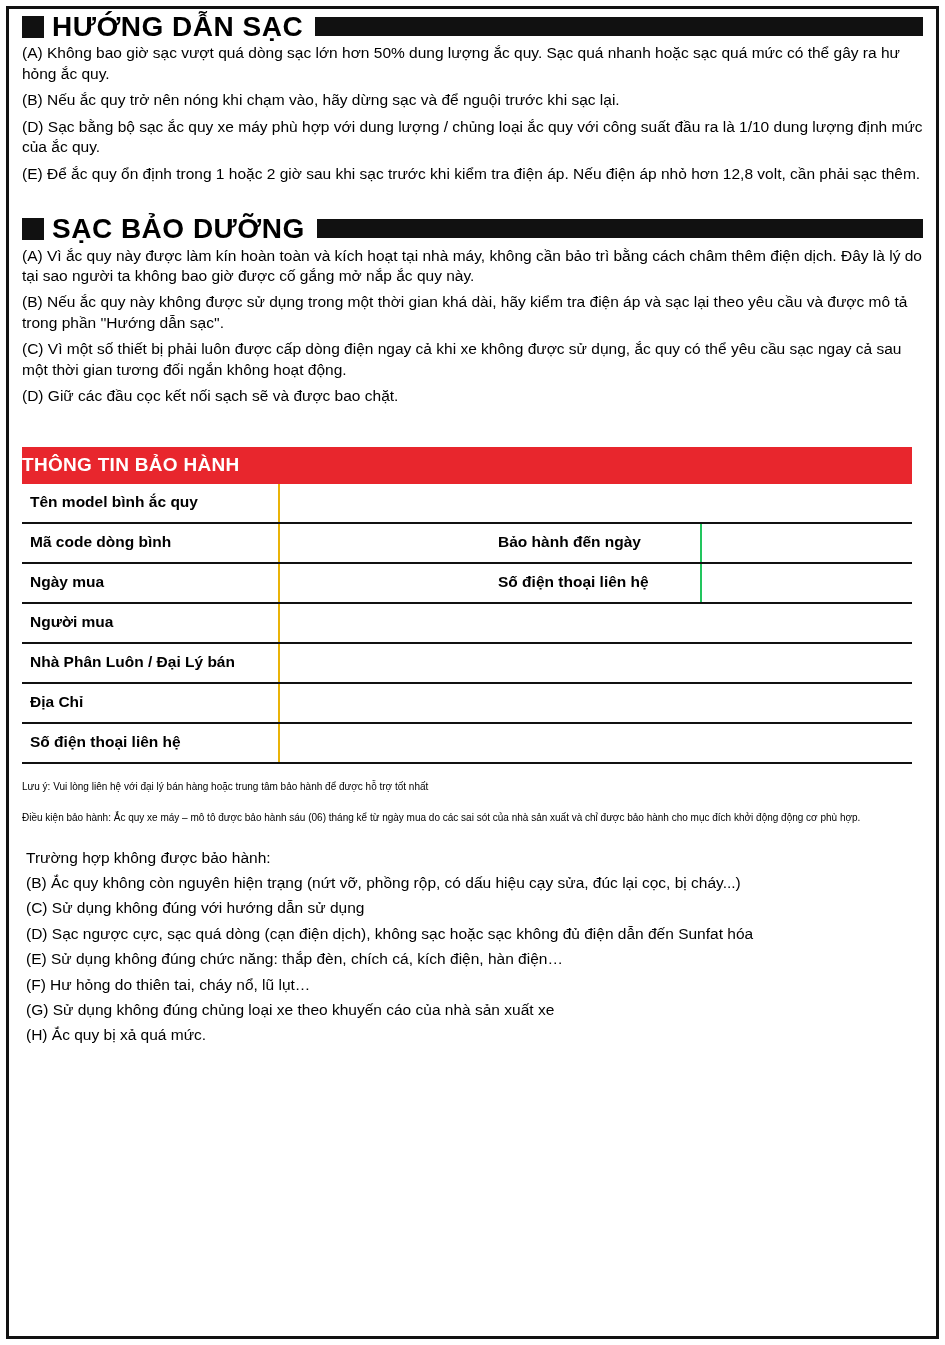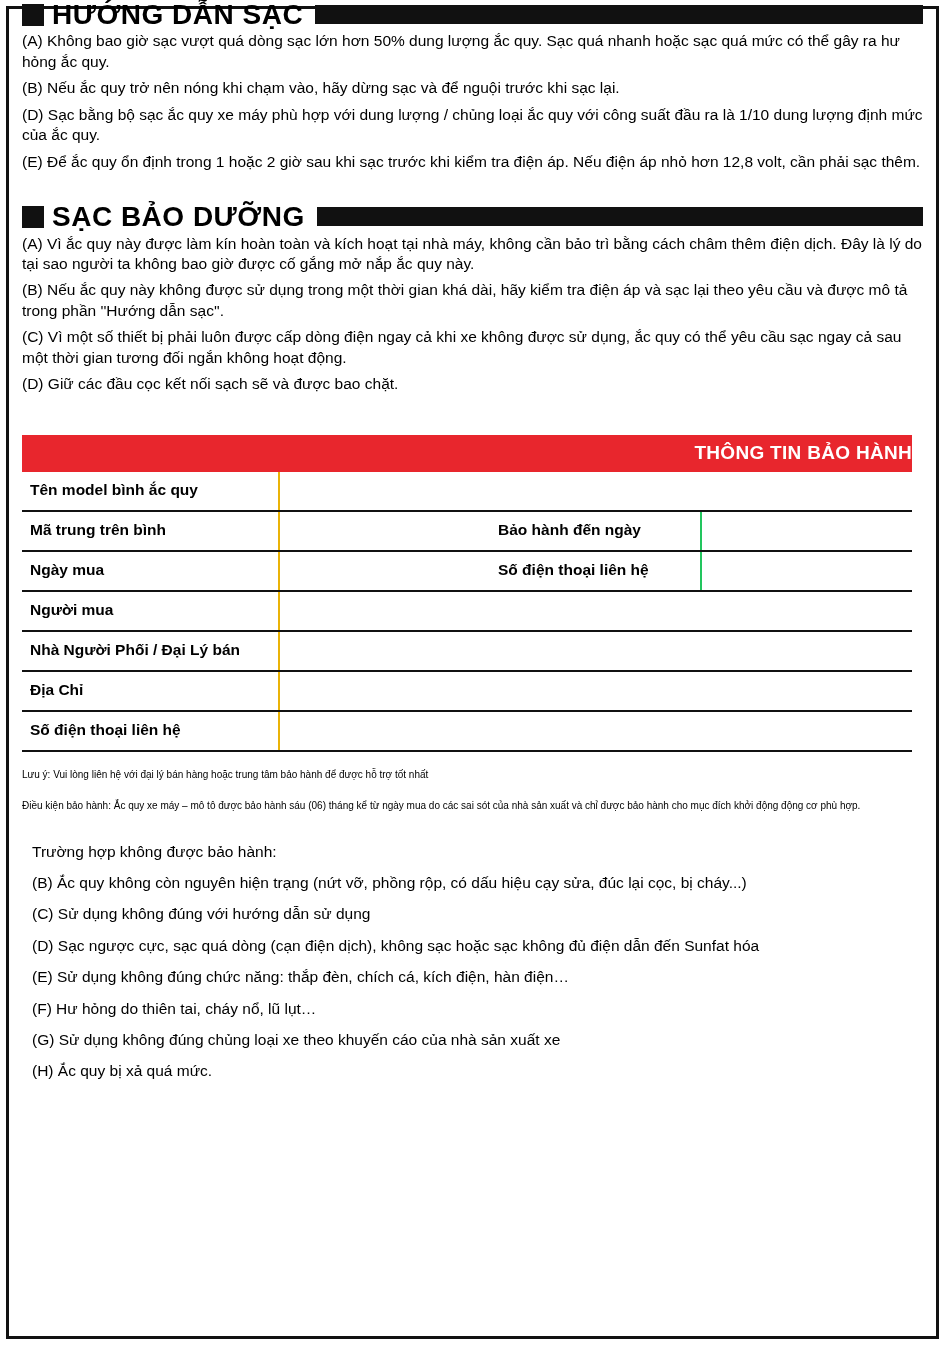--- a/index.html
+++ b/index.html
@@ -21,21 +21,21 @@
     top: 6px;
     right: 6px;
     bottom: 6px;
     border: 3px solid #111111;
     box-sizing: border-box;
     pointer-events: none;
   }
   .content {
     position: absolute;
     left: 22px;
-    top: 0;
+    top: 12px;
     width: 901px;
   }
 
   
   .section-head {
     display: flex;
     align-items: center;
     gap: 8px;
     margin-bottom: 2px;
   }
@@ -72,21 +72,21 @@
   
   .warranty {
     margin-top: 28px;
     width: 890px;
   }
   .warranty-title {
     background: #e8262d;
     color: #ffffff;
     font-size: 19px;
     font-weight: bold;
-    text-align: right;
+    text-align: left;
     padding: 7px 0 8px 0;
     letter-spacing: 0.3px;
     margin-top: 8px;
   }
   table.wtab {
     border-collapse: collapse;
     width: 100%;
     table-layout: fixed;
   }
   table.wtab td {
@@ -107,21 +107,21 @@
   .notes { margin-top: 16px; }
   .note-line {
     font-size: 10px;
     line-height: 1.35;
     margin: 0;
   }
   .gap-m { height: 18px; }
   .list-line {
     font-size: 15.5px;
     line-height: 1.38;
-    margin: 10px;
+    margin: 4px;
   }
 </style>
 </head>
 <body>
 
 <div class="page-border"></div>
 
 <div class="content">
 
   <div class="block-1">
@@ -150,37 +150,37 @@
 
   <div class="warranty">
     <div class="warranty-title">THÔNG TIN BẢO HÀNH</div>
     <table class="wtab">
       <tbody>
           <tr>
         <td class="lbl">Tên model bình ắc quy</td>
         <td class="fill" colspan="3"></td>
       </tr>
       <tr>
-        <td class="lbl">Mã trung trên bình</td>
+        <td class="lbl">Mã code dòng bình</td>
         <td class="fill"></td>
         <td class="lbl2">Bảo hành đến ngày</td>
         <td class="fill"></td>
       </tr>
       <tr>
         <td class="lbl">Ngày mua</td>
         <td class="fill"></td>
         <td class="lbl2">Số điện thoại liên hệ</td>
         <td class="fill"></td>
       </tr>
       <tr>
         <td class="lbl">Người mua</td>
         <td class="fill" colspan="3"></td>
       </tr>
       <tr>
-        <td class="lbl">Nhà Người Phối / Đại Lý bán</td>
+        <td class="lbl">Nhà Phân Luôn / Đại Lý bán</td>
         <td class="fill" colspan="3"></td>
       </tr>
       <tr>
         <td class="lbl">Địa Chỉ</td>
         <td class="fill" colspan="3"></td>
       </tr>
       <tr class="last">
         <td class="lbl">Số điện thoại liên hệ</td>
         <td class="fill no-right" colspan="3"></td>
       </tr>

